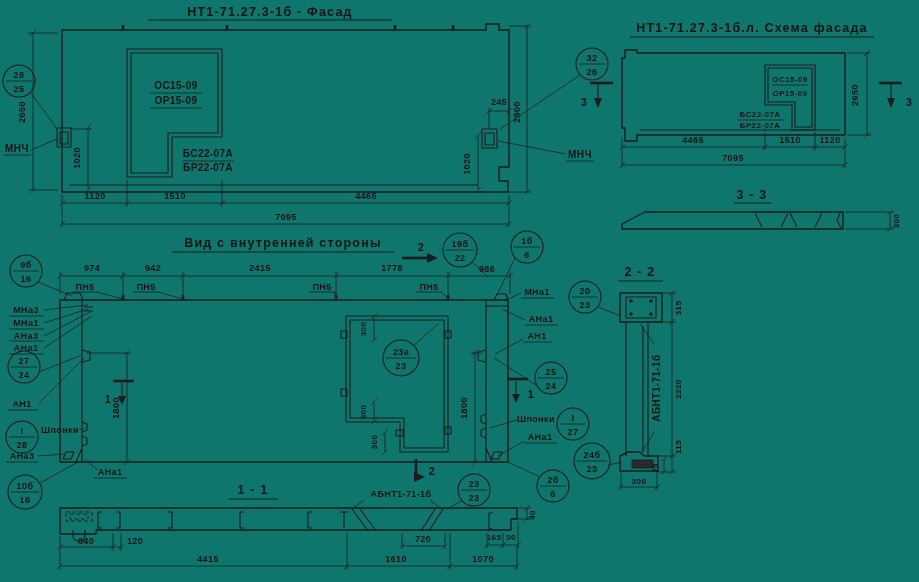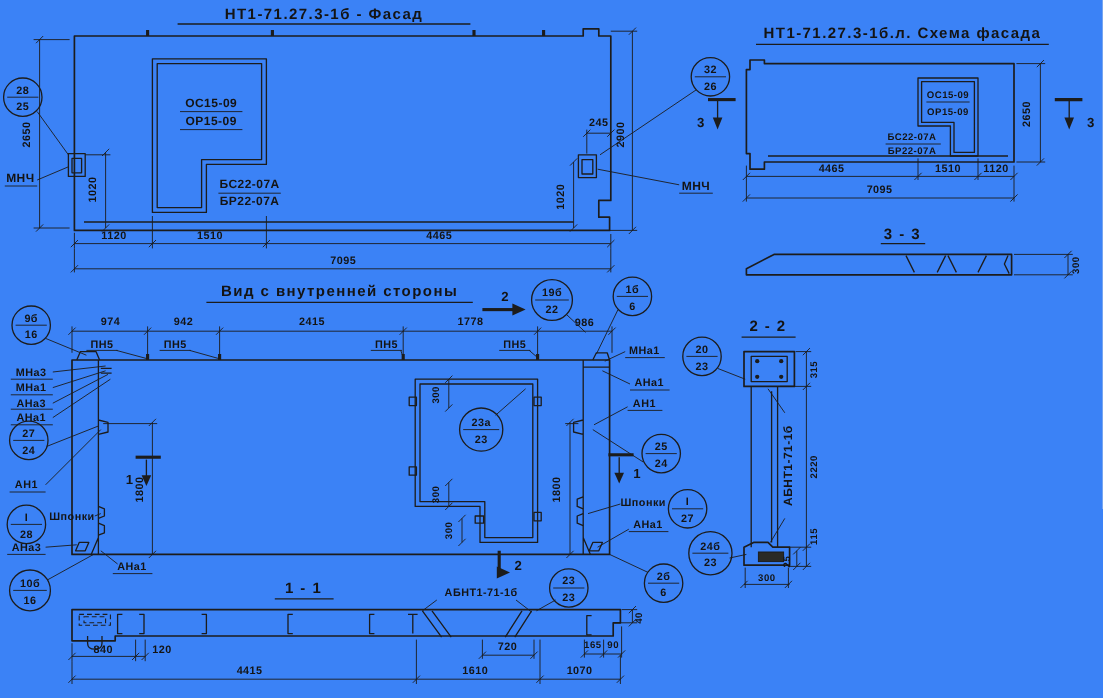--- a/index.html
+++ b/index.html
@@ -1,16 +1,16 @@
 <!DOCTYPE html>
 <html><head>
 <meta charset="utf-8">
 <style>
   html,body{margin:0;padding:0;background:#e8e8e4;}
-  .sheet{position:relative;width:919px;height:582px;background:#3b82f6;overflow:hidden;
+  .sheet{position:relative;width:919px;height:582px;background:#0f766e;overflow:hidden;
          font-family:"Liberation Sans",sans-serif;}
   svg{position:absolute;left:0;top:0;}
   svg .ln{stroke:#1c1c1c;fill:none;stroke-width:1.4;stroke-linejoin:round;stroke-linecap:round;}
   svg .md{stroke:#1c1c1c;fill:none;stroke-width:1.1;stroke-linejoin:round;}
   svg .thin{stroke:#1c1c1c;fill:none;stroke-width:0.75;}
   svg .thk{stroke:#1c1c1c;fill:none;stroke-width:2.6;}
   svg .dsh{stroke:#1c1c1c;fill:none;stroke-width:0.9;stroke-dasharray:4 2.5;}
   svg .fill{fill:#1c1c1c;stroke:none;}
   svg .dark{fill:#2a2a26;stroke:#1c1c1c;stroke-width:.8;}
   svg text{fill:#141414;text-anchor:middle;letter-spacing:.4px;}

